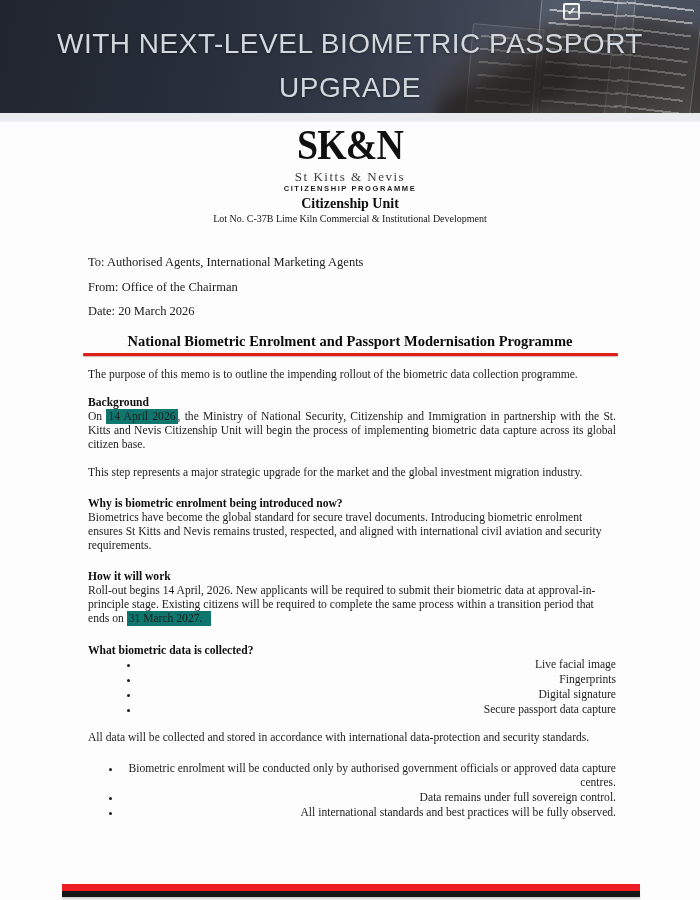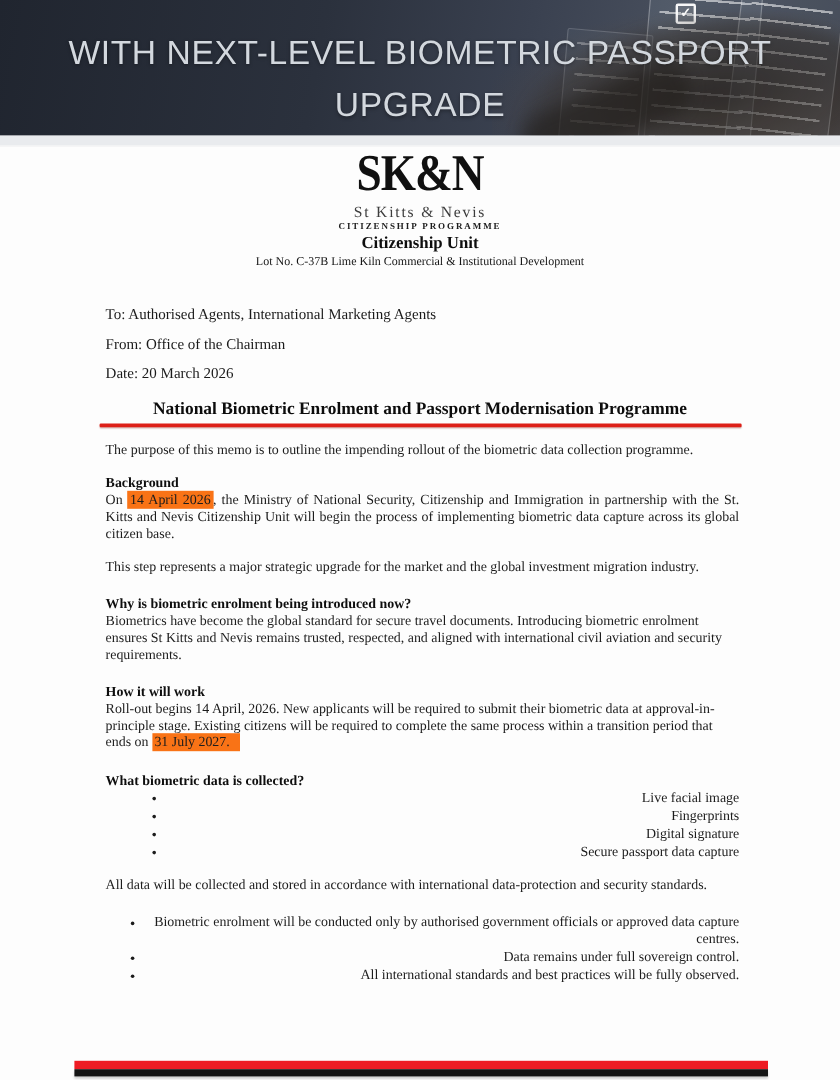--- a/index.html
+++ b/index.html
@@ -27,21 +27,21 @@
   .banner-title{position:absolute;top:0;left:0;width:700px;padding-top:22px;text-align:center;
     font-family:"Liberation Sans",sans-serif;font-weight:300;color:#d3d8de;font-size:28px;line-height:44px;
     letter-spacing:0.5px;text-shadow:0 1px 3px rgba(0,0,0,0.35);}
   .strip{position:absolute;top:113px;left:0;width:700px;height:8px;background:#e9ebee;border-bottom:1px solid #f4f5f6;}
 
   
   .center-abs{position:absolute;left:0;width:700px;text-align:center;}
   .logo-monogram{top:123px;font-family:"Liberation Serif",serif;font-weight:bold;font-size:43px;line-height:43px;
     color:#101010;letter-spacing:-1px;transform:scaleX(0.88);}
   .logo-name{top:168px;font-size:13px;line-height:17px;color:#3d3d3d;letter-spacing:1.5px;}
-  .logo-tagline{top:185px;font-family:Liberation Serif, serif;font-weight:bold;font-size:7.5px;line-height:8px;
+  .logo-tagline{top:185px;font-family:Liberation Sans, sans-serif;font-weight:bold;font-size:7.5px;line-height:8px;
     color:#1d1d1d;letter-spacing:1.6px;}
   .unit-title{top:196px;font-weight:bold;font-size:14px;line-height:16px;color:#0e0e0e;}
   .addr{font-size:10px;line-height:11px;color:#161616;}
   .addr1{top:213px;}
   .addr2{top:224px;}
 
   
   .meta{position:absolute;top:255px;left:88px;font-size:12.5px;color:#1a1a1a;}
   .meta p{margin:0 0 10px 0;line-height:14.5px;}
 
@@ -50,21 +50,21 @@
     box-shadow:0 1px 1px rgba(120,20,10,0.3);}
 
   
   .bodytxt{position:absolute;top:368px;left:88px;width:528px;font-size:11.6px;line-height:14px;color:#1c1c1c;}
   .bodytxt p{margin:0;}
   .mb14{margin-bottom:14px !important;}
   .mb17{margin-bottom:17px !important;}
   .mb18{margin-bottom:18px !important;}
   .h{font-weight:bold;color:#0e0e0e;}
   .just{text-align:justify;}
-  mark.hl{background:#f97316;color:#1c1c1c;padding:1px 2px;}
+  mark.hl{background:#0f766e;color:#1c1c1c;padding:1px 2px;}
   mark.pad{padding-right:9px;}
   ul{margin:0;}
   .ul1{padding-left:52px;}
   .ul2{padding-left:34px;}
   li{margin:0;line-height:14px;text-align:right;}
   li.sp{margin-bottom:1px;}
 
   
   .bar-red{position:absolute;top:884px;left:62px;width:578px;height:7px;background:#ee1c24;}
   .bar-black{position:absolute;top:891px;left:62px;width:578px;height:6px;background:#151515;
@@ -116,21 +116,21 @@
 
     <p class="h">Background</p>
     <p class="just mb14"><span>On </span><mark class="hl">14 April 2026</mark><span>, the Ministry of National Security, Citizenship and Immigration in partnership with the St. Kitts and Nevis Citizenship Unit will begin the process of implementing biometric data capture across its global citizen base.</span></p>
 
     <p class="mb17">This step represents a major strategic upgrade for the market and the global investment migration industry.</p>
 
     <p class="h">Why is biometric enrolment being introduced now?</p>
     <p class="mb17">Biometrics have become the global standard for secure travel documents. Introducing biometric enrolment ensures St Kitts and Nevis remains trusted, respected, and aligned with international civil aviation and security requirements.</p>
 
     <p class="h">How it will work</p>
-    <p class="mb18"><span>Roll-out begins 14 April, 2026. New applicants will be required to submit their biometric data at approval-in-principle stage. Existing citizens will be required to complete the same process within a transition period that ends on </span><mark class="hl pad">31 July 2027.</mark></p>
+    <p class="mb18"><span>Roll-out begins 14 April, 2026. New applicants will be required to submit their biometric data at approval-in-principle stage. Existing citizens will be required to complete the same process within a transition period that ends on </span><mark class="hl pad">31 March 2027.</mark></p>
 
     <p class="h">What biometric data is collected?</p>
     <ul class="ul1 mb14">
       <li class="sp">Live facial image</li>
       <li class="sp">Fingerprints</li>
       <li class="sp">Digital signature</li>
       <li class="sp">Secure passport data capture</li>
     </ul>
 
     <p class="mb17">All data will be collected and stored in accordance with international data-protection and security standards.</p>

